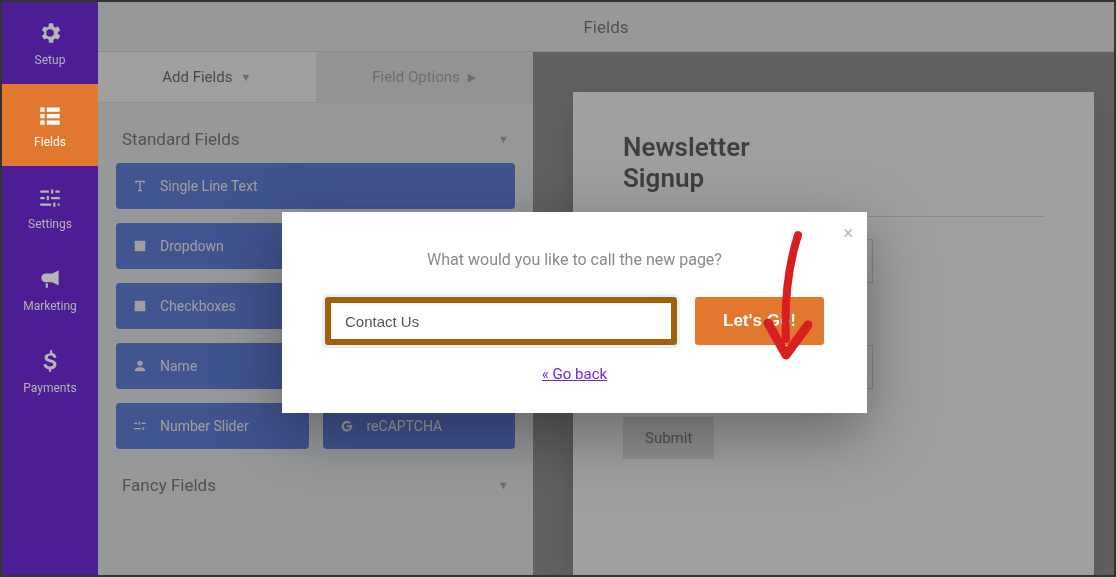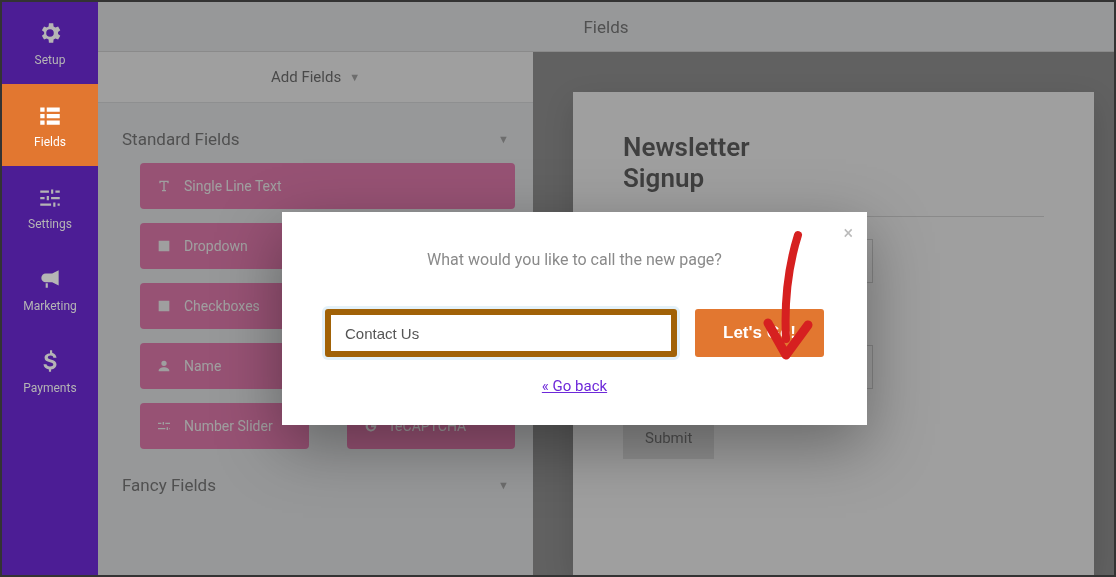--- a/index.html
+++ b/index.html
@@ -20,34 +20,34 @@
   .left-panel { width:435px; background:#ebeef1; display:flex; flex-direction:column; }
   .tabs { display:flex; }
   .tab { flex:1; height:50px; display:flex; align-items:center; justify-content:center; font-size:15px; color:#333; gap:8px; cursor:pointer; }
   .tab.active { background:#fff; }
   .tab.inactive { background:#e0e3e7; color:#888; }
   .chev { font-size:11px; color:#888; }
   
   .panel-body { padding:14px 18px; flex:1; overflow:auto; border-top:1px solid #d6d9dc; }
   .section-head { display:flex; align-items:center; justify-content:space-between; padding:12px 6px 14px; font-size:17px; color:#444; }
   .fields-row { display:flex; gap:14px; margin-bottom:14px; }
-  .field-btn { flex:1; height:46px; background:#ec4899; color:#fff; display:flex; align-items:center; gap:12px; padding:0 16px; border-radius:4px; font-size:14px; cursor:pointer;margin-left:24px; }
+  .field-btn { flex:1; height:46px; background:#1d4ed8; color:#fff; display:flex; align-items:center; gap:12px; padding:0 16px; border-radius:4px; font-size:14px; cursor:pointer; }
   .field-btn svg { fill:#fff; flex:0 0 auto; }
 
   .right-panel { flex:1; position:relative; background:#6c6c6c; padding:40px; }
   .preview { position:absolute; left:40px; top:40px; right:20px; bottom:0; background:#fff; padding:40px 50px; box-shadow:0 10px 30px rgba(0,0,0,0.3); }
   .preview h2 { font-size:26px; font-weight:600; color:#1b1b1b; line-height:1.2; max-width:160px; }
   .pv-line { height:1px; background:#ccc; margin:22px 0; }
   .pv-input { width:250px; height:44px; border:1px solid #c0c0c0; margin-bottom:28px; }
   .pv-submit { display:inline-block; padding:12px 22px; background:#d8d8d8; color:#444; font-size:15px; }
 
   .modal { position:absolute; z-index:10; left:280px; top:210px; width:585px; background:#fff; box-shadow:0 20px 60px rgba(0,0,0,0.35); padding:38px 32px 30px; text-align:center; }
   .modal .close { position:absolute; right:14px; top:10px; color:#bbb; font-size:18px; cursor:pointer; }
   .modal h3 { font-size:24px; font-weight:600; color:#444; margin-bottom:14px; }
-  .modal p { font-size:16px; color:#8a8a8a; margin-bottom:40px; }
+  .modal p { font-size:16px; color:#8a8a8a; margin-bottom:28px; }
   .modal .row { display:flex; gap:18px; justify-content:center; align-items:center; margin-bottom:20px; }
   .modal input[type=text] { width:352px; height:48px; border:6px solid #a16207; border-radius:3px; padding:0 14px; font-size:15px; color:#555; outline:none; box-shadow:0 0 0 3px rgba(26,140,206,0.12); }
   .modal .go { height:48px; padding:0 28px; background:#e27730; color:#fff; font-size:17px; font-weight:600; border:none; border-radius:3px; cursor:pointer; }
   .modal .back { font-size:15px; color:#6d28d9; text-decoration:underline; cursor:pointer; }
 
   .arrow { position:absolute; z-index:11; left:758px; top:225px; width:60px; height:140px; pointer-events:none; }
 </style>
 </head>
 <body>
 
@@ -101,20 +101,24 @@
     <div class="topbar">
       <span>Fields</span>
     </div>
 
     <div class="body">
       <div class="left-panel">
         <div class="tabs">
           <div class="tab active">
             <span>Add Fields</span>
             <span class="chev">▼</span>
+          </div>
+          <div class="tab inactive">
+            <span>Field Options</span>
+            <span class="chev">▶</span>
           </div>
         </div>
 
         <div class="panel-body">
           <div class="section-head">
             <span>Standard Fields</span>
             <span class="chev">▼</span>
           </div>
 
           <div class="fields-row">

